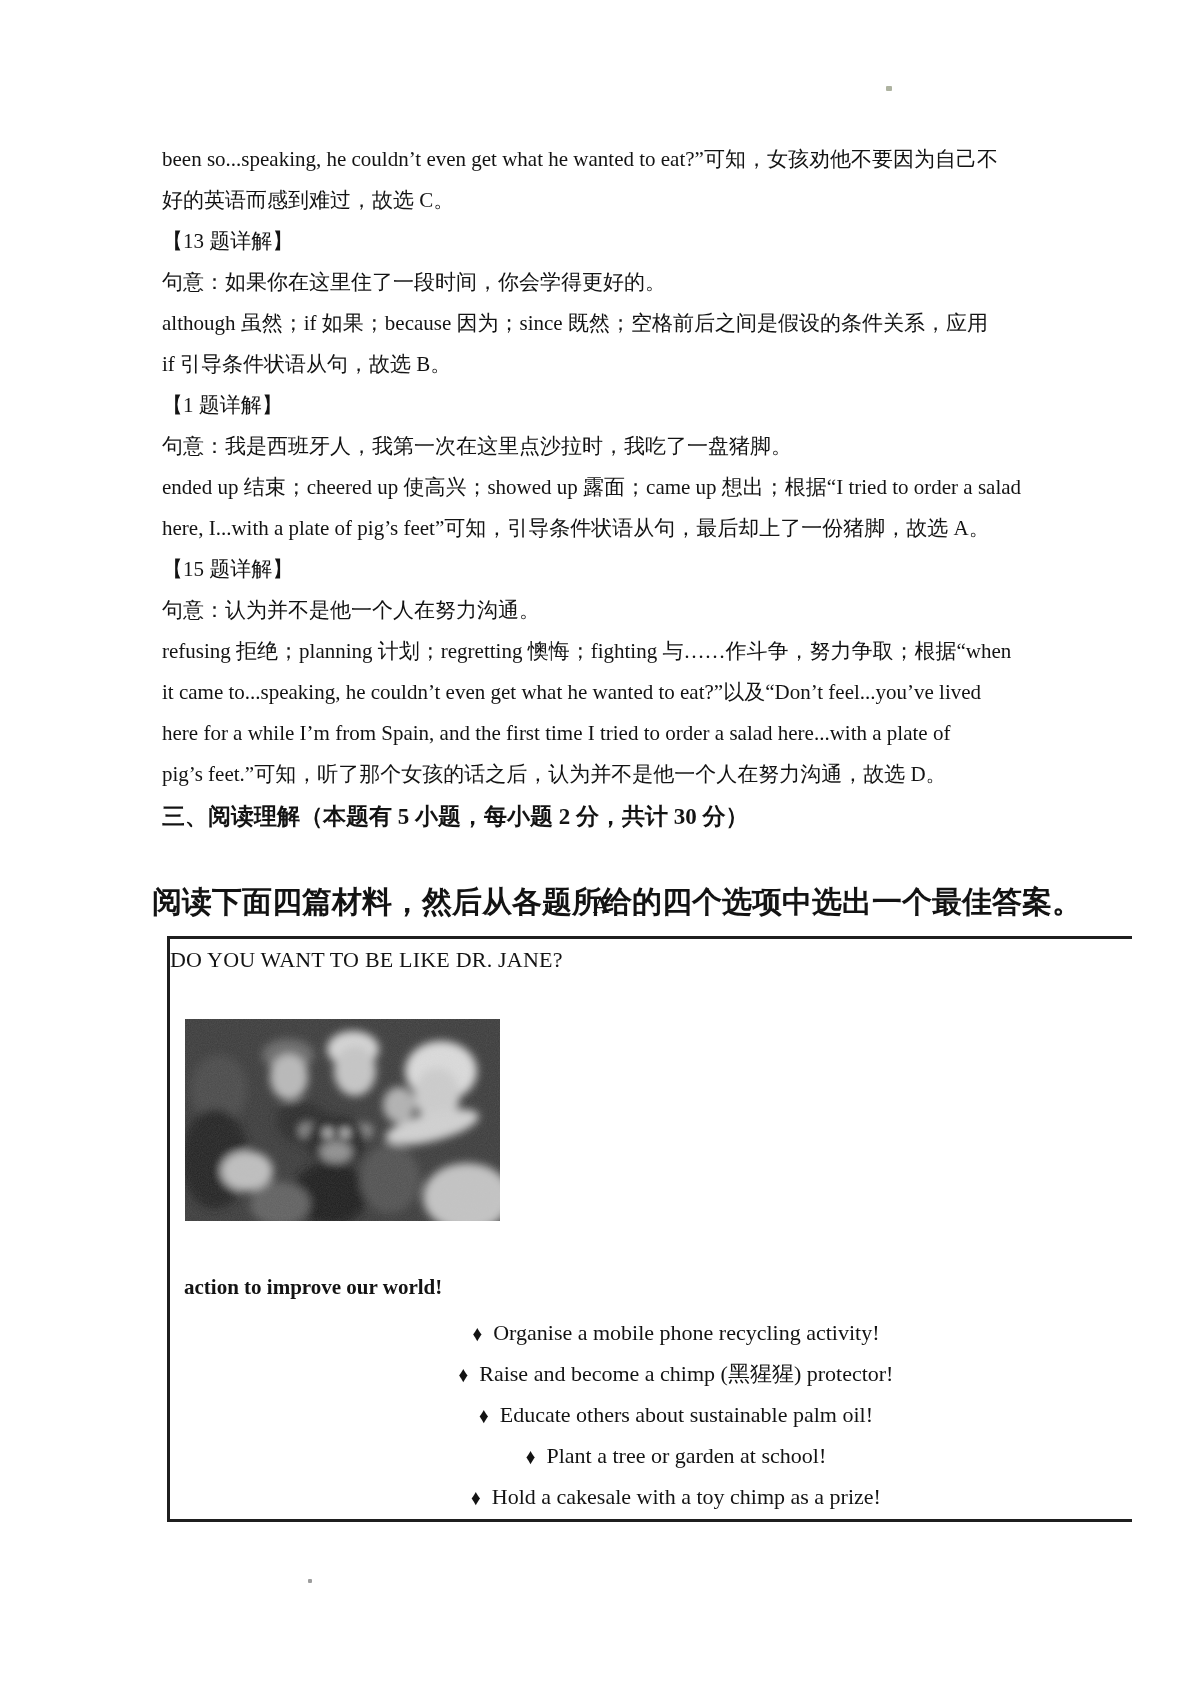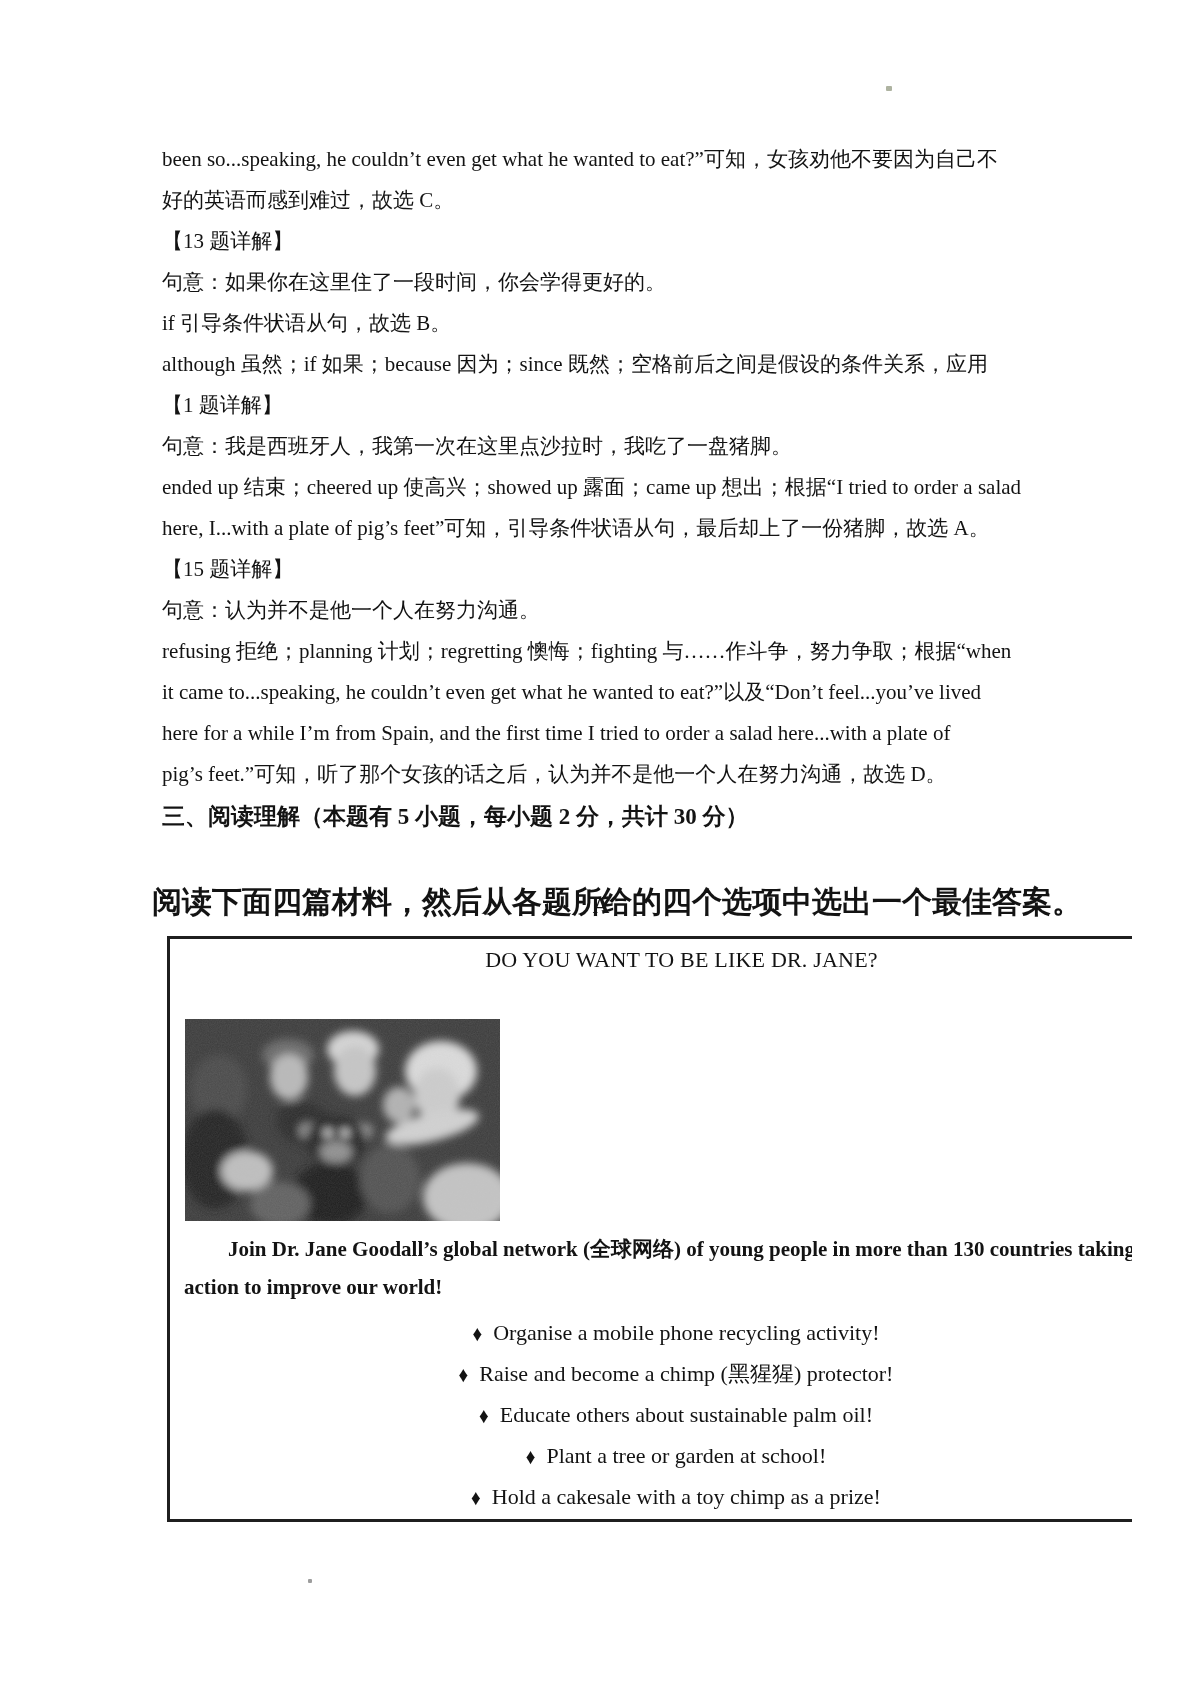--- a/index.html
+++ b/index.html
@@ -19,21 +19,21 @@
     font-size:30px;font-weight:bold;white-space:nowrap;margin-top:44px;
   }
   .passage-label{
     position:absolute;left:162px;top:886px;width:878px;height:40px;line-height:40px;
     text-align:center;font-size:23px;font-weight:bold;
   }
   .passage-box{
     position:absolute;left:167px;top:936px;width:1029px;height:586px;
     box-sizing:border-box;border:3px solid #1f1f1f;background:#ffffff;
   }
-  .box-title1{position:absolute;top:8px;left:0;width:100%;text-align:center;
+  .box-title1{position:absolute;top:8px;left:0;width:100%;
     font-size:22px;line-height:26px;letter-spacing:0.2px;}
   .box-title2{position:absolute;top:44px;left:0;width:100%;text-align:center;
     font-size:22px;line-height:26px;}
   .box-title2 .b{font-weight:bold;}
   .photo{
     position:absolute;top:80px;left:15px;width:315px;height:202px;overflow:hidden;
     background:#3b3b3b;
   }
   .photo svg{display:block;}
   .intro{position:absolute;left:14px;width:990px;font-weight:bold;font-size:21px;
@@ -57,23 +57,23 @@
   <div class="content">
 
       <div class="line">been so...speaking, he couldn’t even get what he wanted to eat?”可知，女孩劝他不要因为自己不</div>
 
       <div class="line">好的英语而感到难过，故选 C。</div>
 
       <div class="line">【13 题详解】</div>
 
       <div class="line">句意：如果你在这里住了一段时间，你会学得更好的。</div>
 
+      <div class="line">although 虽然；if 如果；because 因为；since 既然；空格前后之间是假设的条件关系，应用</div>
+
       <div class="line">if 引导条件状语从句，故选 B。</div>
-
-      <div class="line">although 虽然；if 如果；because 因为；since 既然；空格前后之间是假设的条件关系，应用</div>
 
       <div class="line">【1 题详解】</div>
 
       <div class="line">句意：我是西班牙人，我第一次在这里点沙拉时，我吃了一盘猪脚。</div>
 
       <div class="line">ended up 结束；cheered up 使高兴；showed up 露面；came up 想出；根据“I tried to order a salad</div>
 
       <div class="line">here, I...with a plate of pig’s feet”可知，引导条件状语从句，最后却上了一份猪脚，故选 A。</div>
 
       <div class="line">【15 题详解】</div>
@@ -133,21 +133,20 @@
           <ellipse cx="143" cy="114" rx="4" ry="4" fill="#e0e0e0"></ellipse>
           <ellipse cx="160" cy="114" rx="4" ry="4" fill="#e0e0e0"></ellipse>
           <ellipse cx="145" cy="175" rx="38" ry="32" fill="#1f1f1f"></ellipse>
           <ellipse cx="205" cy="160" rx="30" ry="34" fill="#515151"></ellipse>
           <ellipse cx="95" cy="185" rx="30" ry="22" fill="#606060"></ellipse>
         </g>
         <rect width="315" height="202" filter="url(#grain)" opacity="0.5"></rect>
       </svg>
     </div>
 
-    <div class="intro l1">Join Dr. Jane Goodall’s global network (全球网络) of young people in more than 130 countries taking</div>
     <div class="intro l2">action to improve our world!</div>
 
     <div class="bullets">
 
         <div class="bullet-line"><span class="diamond">♦</span><span>Organise a mobile phone recycling activity!</span></div>
 
         <div class="bullet-line"><span class="diamond">♦</span><span>Raise and become a chimp (黑猩猩) protector!</span></div>
 
         <div class="bullet-line"><span class="diamond">♦</span><span>Educate others about sustainable palm oil!</span></div>
 

